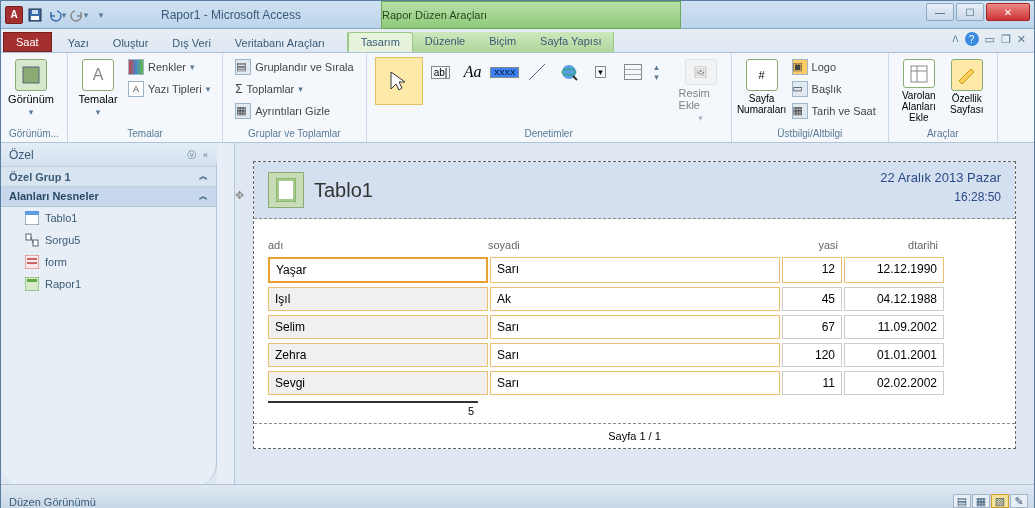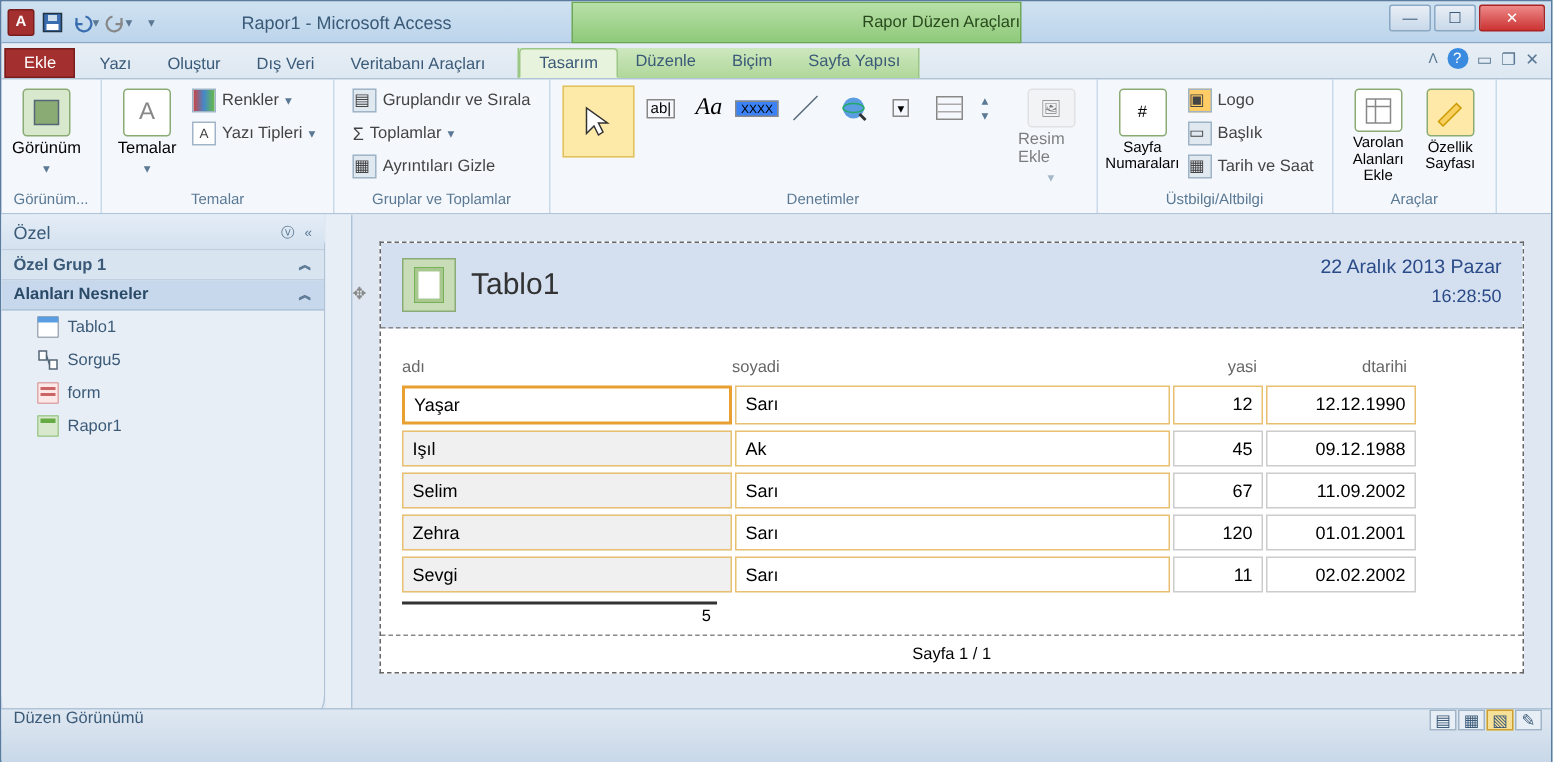--- a/index.html
+++ b/index.html
@@ -2,21 +2,21 @@
 <html><head>
 <meta charset="utf-8">
 <style>
   * { box-sizing: border-box; margin: 0; padding: 0; }
   body { font-family: "Segoe UI", Tahoma, sans-serif; font-size: 11px; background: #fff; width: 1035px; height: 508px; overflow: hidden; border: 1px solid #5a7ca0; }
   .titlebar { height: 28px; background: linear-gradient(#cfe2f1,#bcd4eb); display: flex; align-items: center; padding: 0 4px; border-bottom: 1px solid #8ba8c4; position: relative; }
   .qat { display: flex; align-items: center; gap: 2px; }
   .qat-icon { width: 20px; height: 20px; display: flex; align-items: center; justify-content: center; border-radius: 2px; }
   .app-ico { background: #a32f2f; color: #fff; font-weight: bold; font-size: 10px; border: 1px solid #7a1d1d; width: 18px; height: 18px; }
   .title-text { position: absolute; left: 160px; font-size: 12px; color: #3a5a78; }
-  .contextual { position: absolute; left: 380px; top: 0; height: 28px; width: 300px; background: linear-gradient(#b8e0a8,#8fc97a); border: 1px solid #6da856; text-align: right; line-height: 26px; color: #284a1c; font-size: 11px; }
+  .contextual { position: absolute; left: 380px; top: 0; height: 28px; width: 300px; background: linear-gradient(#b8e0a8,#8fc97a); border: 1px solid #6da856; text-align: left; line-height: 26px; color: #284a1c; font-size: 11px; }
   .win-btns { position: absolute; right: 4px; top: 2px; display: flex; gap: 2px; }
   .win-btn { width: 28px; height: 18px; background: linear-gradient(#e8eef5,#cad9ea); border: 1px solid #8ba8c4; border-radius: 2px; display:flex; align-items:center; justify-content:center; font-size: 10px; color:#3a5a78; }
   .win-btn.close { background: linear-gradient(#e88,#c33); color:#fff; width: 44px; border-color:#a22; }
   .ribbon-tabs { height: 24px; background: linear-gradient(#e8eef5,#dde8f2); display: flex; align-items: flex-end; padding-left: 2px; border-bottom: 1px solid #b0c4d8; position: relative; }
   .tab { padding: 3px 12px; color: #3a5a78; cursor: default; }
   .tab.file { background: #a32f2f; color: #fff; border: 1px solid #7a1d1d; margin-right: 4px; }
   .tab.active { background: #f4f8fc; border: 1px solid #b0c4d8; border-bottom: 1px solid #f4f8fc; border-radius: 3px 3px 0 0; }
   .tab.ctx.active { background: #e8f3de; border-color:#9bc784; border-bottom-color:#e8f3de; }
   .ctx-zone { background: linear-gradient(#cde8bf,#b0d79a); border-left:1px solid #9bc784; border-right:1px solid #9bc784; display:flex; }
   .ribbon-help { position:absolute; right:8px; top:3px; display:flex; gap:6px; align-items:center; }
@@ -49,21 +49,21 @@
   .rpt-cols { display:flex; padding: 20px 14px 4px; color:#666; font-size:11px; }
   .c1 { width: 220px; } .c2 { width: 290px; } .c3 { width: 60px; text-align:right; } .c4 { width: 100px; text-align:right; }
   .rpt-row { display:flex; padding: 2px 14px; }
   .cell { border:1px solid #ccc; padding:4px 6px; margin-right: 2px; font-size:12px; }
   .rpt-row .c3, .rpt-row .c4 { text-align:right; }
   .selected .c1 { border: 2px solid #e8a030; background:#fff; }
   .selected .c2, .selected .c3, .selected .c4 { border-color:#e8c070; }
   .rpt-row:not(.selected) .c1 { border-color:#e8c070; background:#f0f0f0; }
   .rpt-row:not(.selected) .c2 { border-color:#e8c070; }
   .rpt-foot { padding: 4px 14px; }
-  .status { position: absolute; bottom:0; left:1px; right:1px; height:36px; background: linear-gradient(#dfe8f2,#c8d8e8); border-top:1px solid #b0c4d8; display:flex; align-items:flex-start; padding: 0 8px; color:#3a5a78; font-size:11px; }
+  .status { position: absolute; bottom:0; left:1px; right:1px; height:24px; background: linear-gradient(#dfe8f2,#c8d8e8); border-top:1px solid #b0c4d8; display:flex; align-items:flex-end; padding: 0 8px; color:#3a5a78; font-size:11px; }
   .status-right { position:absolute; right:6px; display:flex; gap:1px; }
   .status-ico { width:18px; height:14px; border:1px solid #a0b4c8; background:#e8eef5; display:flex; align-items:center; justify-content:center; }
   .status-ico.active { background: #f7e098; border-color:#cba030; }
   svg { display:block; }
   .chev { font-size:9px; color:#5b7994; }
 </style>
 </head>
 <body>
 
 <div class="titlebar">
@@ -97,21 +97,21 @@
   <div class="title-text">Rapor1  -  Microsoft Access</div>
   <div class="contextual">Rapor Düzen Araçları</div>
   <div class="win-btns">
     <div class="win-btn">—</div>
     <div class="win-btn">☐</div>
     <div class="win-btn close">✕</div>
   </div>
 </div>
 
 <div class="ribbon-tabs">
-  <div class="tab file">Ekle</div>
+  <div class="tab file">Saat</div>
   <div class="tab">Yazı</div>
   <div class="tab">Oluştur</div>
   <div class="tab">Dış Veri</div>
   <div class="tab">Veritabanı Araçları</div>
   <div style="width:10px"></div>
   <div class="ctx-zone">
     <div class="tab ctx active">Tasarım</div>
     <div class="tab">Düzenle</div>
     <div class="tab">Biçim</div>
     <div class="tab">Sayfa Yapısı</div>
@@ -365,21 +365,21 @@
           <div class="rpt-row selected">
             <div class="cell c1">Yaşar</div>
             <div class="cell c2">Sarı</div>
             <div class="cell c3">12</div>
             <div class="cell c4">12.12.1990</div>
           </div>
           <div class="rpt-row">
             <div class="cell c1">Işıl</div>
             <div class="cell c2">Ak</div>
             <div class="cell c3">45</div>
-            <div class="cell c4">09.12.1988</div>
+            <div class="cell c4">04.12.1988</div>
           </div>
           <div class="rpt-row">
             <div class="cell c1">Selim</div>
             <div class="cell c2">Sarı</div>
             <div class="cell c3">67</div>
             <div class="cell c4">11.09.2002</div>
           </div>
           <div class="rpt-row">
             <div class="cell c1">Zehra</div>
             <div class="cell c2">Sarı</div>

